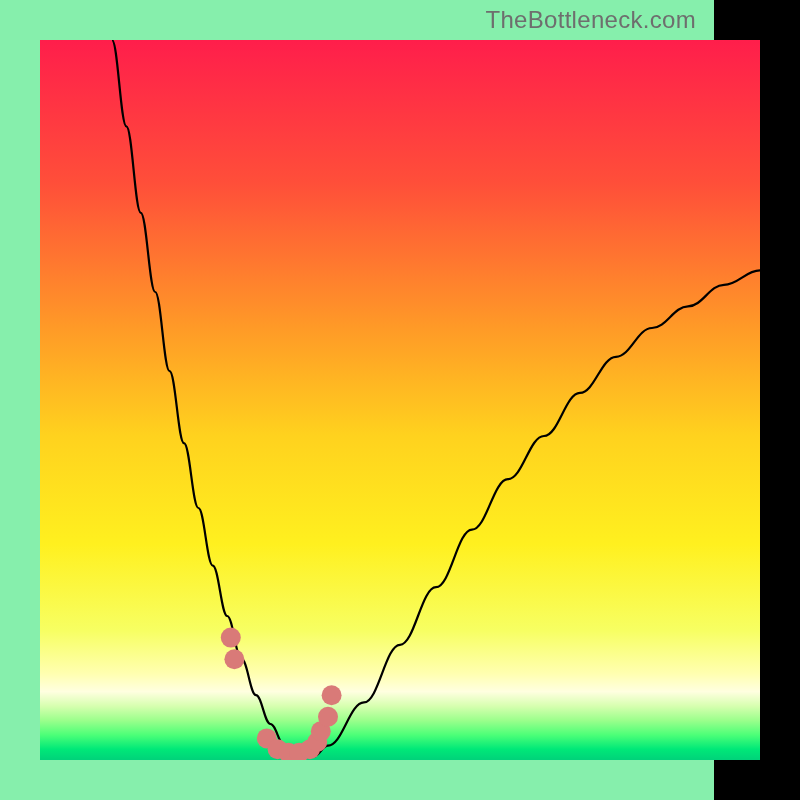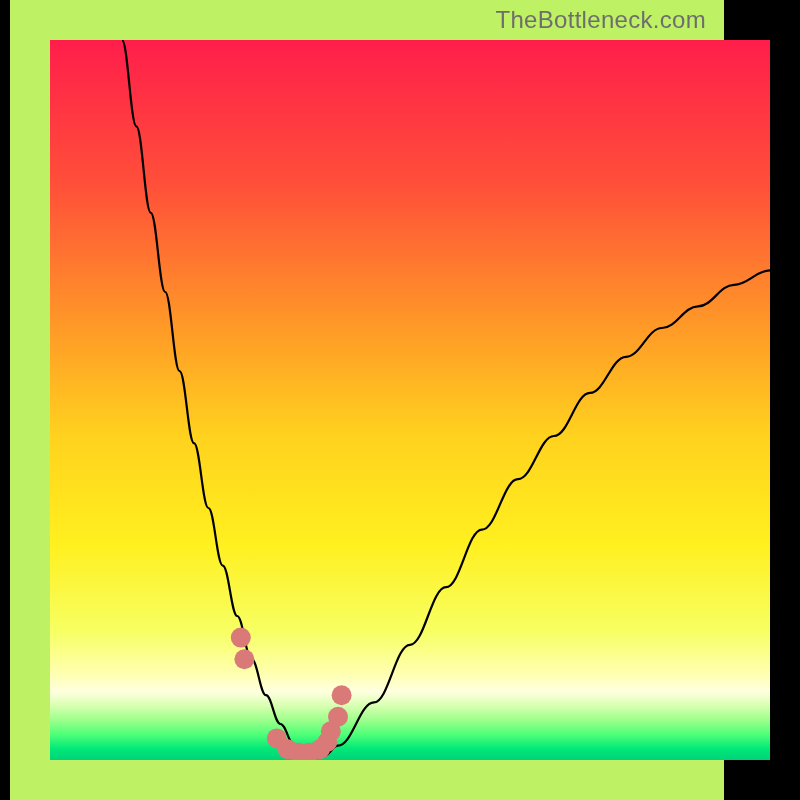--- a/index.html
+++ b/index.html
@@ -6,25 +6,25 @@
     margin: 0;
     padding: 0;
     width: 800px;
     height: 800px;
     background: #000000;
     overflow: hidden;
     font-family: Arial, Helvetica, sans-serif;
   }
   .frame {
     position: absolute;
-    left: 10px;
+    left: 0;
     top: 0;
     width: 714px;
     height: 800px;
-    background: #bef264;
+    background: #86efac;
   }
   .watermark {
     position: absolute;
     top: 6px;
     right: 18px;
     color: #6e6e6e;
     font-size: 24px;
     font-weight: 500;
     font-family: Arial, sans-serif;
     letter-spacing: 0.3px;

